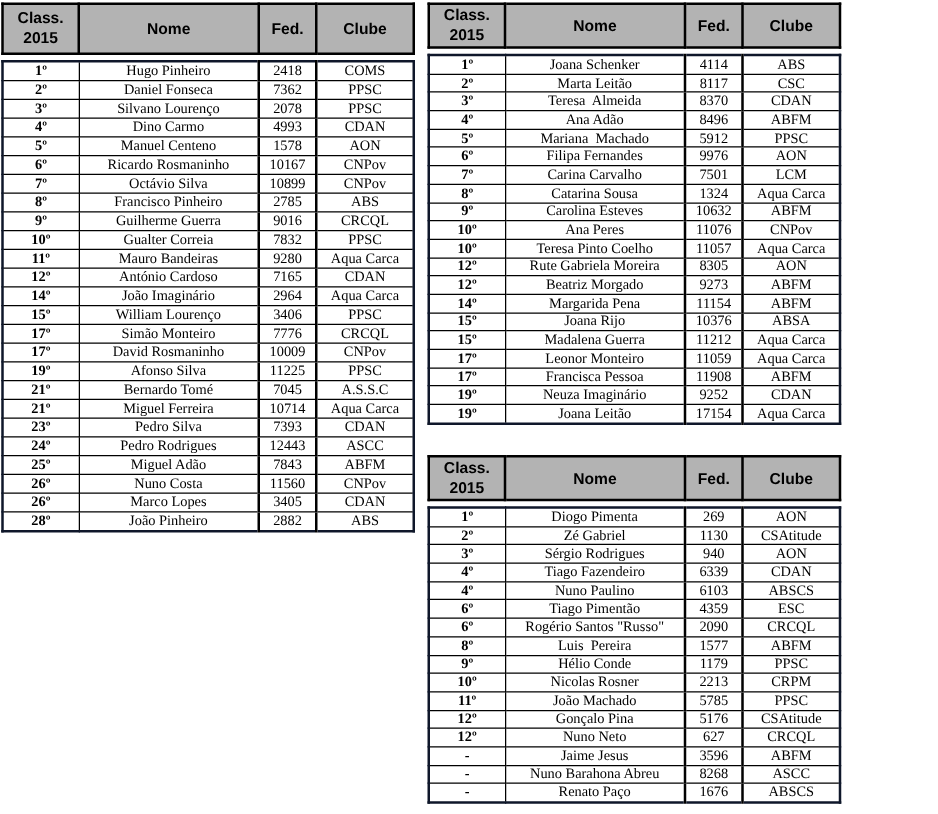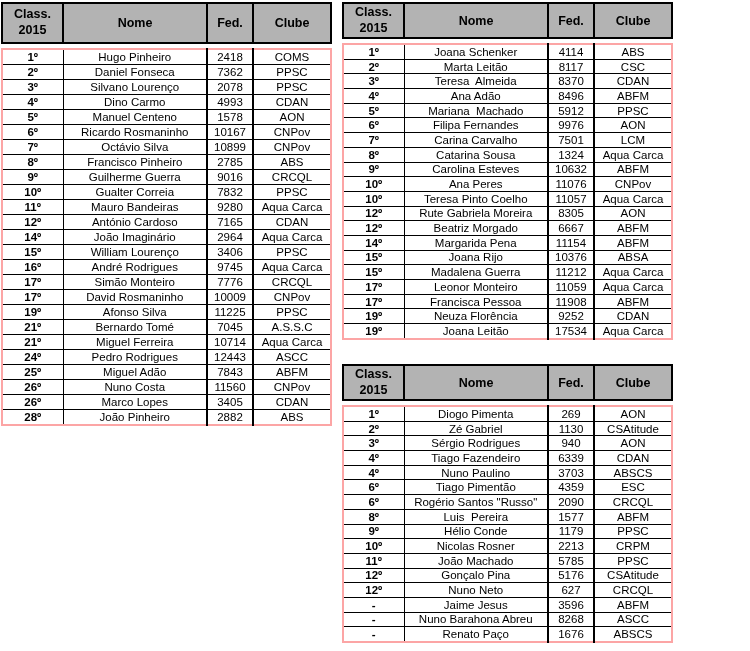--- a/index.html
+++ b/index.html
@@ -28,21 +28,21 @@
     font-weight: bold;
     font-size: 12.5px;
     text-align: center;
     vertical-align: middle;
     padding: 0;
   }
   .t-left th { height: 38px; }
   .t-tr th, .t-br th { height: 33px; }
   th.c-class { white-space: pre-line; line-height: 1.25; }
 
-  .body-table { margin-top: 4px; border: 2px solid #fca5a5; }
+  .body-table { margin-top: 4px; border: 2px solid #0f172a; font-family: Liberation Serif, serif; }
   td {
     border: 1.5px solid #000;
     font-size: 11.5px;
     text-align: center;
     vertical-align: middle;
     padding: 0;
     overflow: hidden;
   }
   .t-left td { height: 14px; }
   .t-tr td, .t-br td { height: 13.7px; }
@@ -157,26 +157,20 @@
           <td class="fed">2964</td>
           <td class="club">Aqua Carca</td>
         </tr>
         <tr>
           <td class="rank">15º</td>
           <td class="name">William Lourenço</td>
           <td class="fed">3406</td>
           <td class="club">PPSC</td>
         </tr>
         <tr>
-          <td class="rank">16º</td>
-          <td class="name">André Rodrigues</td>
-          <td class="fed">9745</td>
-          <td class="club">Aqua Carca</td>
-        </tr>
-        <tr>
           <td class="rank">17º</td>
           <td class="name">Simão Monteiro</td>
           <td class="fed">7776</td>
           <td class="club">CRCQL</td>
         </tr>
         <tr>
           <td class="rank">17º</td>
           <td class="name">David Rosmaninho</td>
           <td class="fed">10009</td>
           <td class="club">CNPov</td>
@@ -191,20 +185,26 @@
           <td class="rank">21º</td>
           <td class="name">Bernardo Tomé</td>
           <td class="fed">7045</td>
           <td class="club">A.S.S.C</td>
         </tr>
         <tr>
           <td class="rank">21º</td>
           <td class="name">Miguel Ferreira</td>
           <td class="fed">10714</td>
           <td class="club">Aqua Carca</td>
+        </tr>
+        <tr>
+          <td class="rank">23º</td>
+          <td class="name">Pedro Silva</td>
+          <td class="fed">7393</td>
+          <td class="club">CDAN</td>
         </tr>
         <tr>
           <td class="rank">24º</td>
           <td class="name">Pedro Rodrigues</td>
           <td class="fed">12443</td>
           <td class="club">ASCC</td>
         </tr>
         <tr>
           <td class="rank">25º</td>
           <td class="name">Miguel Adão</td>
@@ -327,21 +327,21 @@
         </tr>
         <tr>
           <td class="rank">12º</td>
           <td class="name">Rute Gabriela Moreira</td>
           <td class="fed">8305</td>
           <td class="club">AON</td>
         </tr>
         <tr>
           <td class="rank">12º</td>
           <td class="name">Beatriz Morgado</td>
-          <td class="fed">6667</td>
+          <td class="fed">9273</td>
           <td class="club">ABFM</td>
         </tr>
         <tr>
           <td class="rank">14º</td>
           <td class="name">Margarida Pena</td>
           <td class="fed">11154</td>
           <td class="club">ABFM</td>
         </tr>
         <tr>
           <td class="rank">15º</td>
@@ -362,28 +362,28 @@
           <td class="club">Aqua Carca</td>
         </tr>
         <tr>
           <td class="rank">17º</td>
           <td class="name">Francisca Pessoa</td>
           <td class="fed">11908</td>
           <td class="club">ABFM</td>
         </tr>
         <tr>
           <td class="rank">19º</td>
-          <td class="name">Neuza Florência</td>
+          <td class="name">Neuza Imaginário</td>
           <td class="fed">9252</td>
           <td class="club">CDAN</td>
         </tr>
         <tr>
           <td class="rank">19º</td>
           <td class="name">Joana Leitão</td>
-          <td class="fed">17534</td>
+          <td class="fed">17154</td>
           <td class="club">Aqua Carca</td>
         </tr>
       </tbody>
   </table>
 </section>
 
 <section class="rtable t-br">
   <table class="hdr-table">
     <colgroup>
         <col class="w-class">
@@ -429,21 +429,21 @@
         </tr>
         <tr>
           <td class="rank">4º</td>
           <td class="name">Tiago Fazendeiro</td>
           <td class="fed">6339</td>
           <td class="club">CDAN</td>
         </tr>
         <tr>
           <td class="rank">4º</td>
           <td class="name">Nuno Paulino</td>
-          <td class="fed">3703</td>
+          <td class="fed">6103</td>
           <td class="club">ABSCS</td>
         </tr>
         <tr>
           <td class="rank">6º</td>
           <td class="name">Tiago Pimentão</td>
           <td class="fed">4359</td>
           <td class="club">ESC</td>
         </tr>
         <tr>
           <td class="rank">6º</td>

